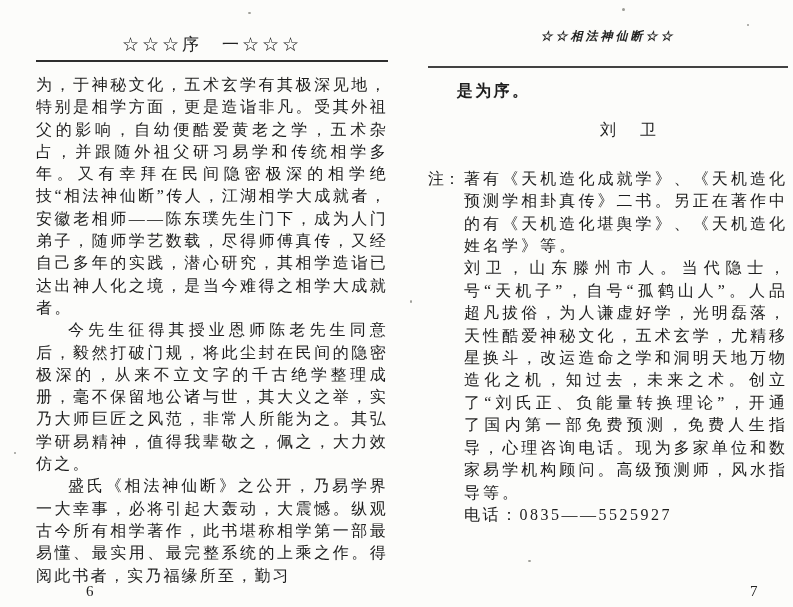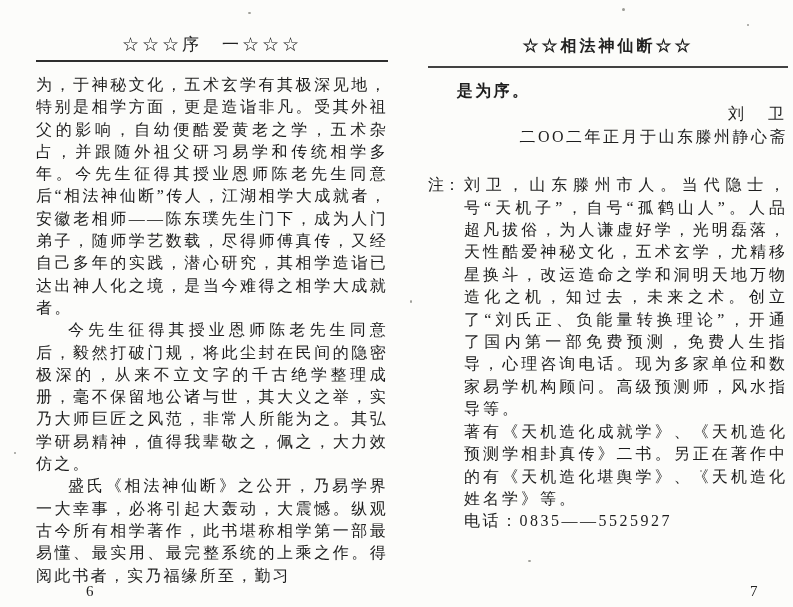--- a/index.html
+++ b/index.html
@@ -15,41 +15,41 @@
   .page { position: absolute; top: 0; height: 567px; }
   .page-left  { left: 36px;  width: 352px; }
   .page-right { left: 428px; width: 360px; }
 
   .page-header {
     position: absolute; left: 0; width: 100%;
     text-align: center; font-size: 17px; letter-spacing: 3px;
     white-space: nowrap; color: #222;
   }
   .page-left  .page-header { top: 33px; }
-  .page-right .page-header { top: 36px; font-size: 16px; font-weight: bold; }
+  .page-right .page-header { top: 28px; font-size: 12px; font-style: italic; font-weight: bold; }
 
   .header-rule { position: absolute; left: 0; right: 0; background: #2e2e2e; }
   .page-left  .header-rule { top: 60px; height: 2px; }
   .page-right .header-rule { top: 66px; height: 1.5px; background: #424242; }
 
   .page-body {
     position: absolute; left: 0; right: 0;
     font-size: 16px; line-height: 22.3px;
     text-align: justify; letter-spacing: 2.2px;
   }
   .page-left  .page-body { top: 74px; }
   .page-right .page-body { top: 80px; line-height: 22.4px; letter-spacing: 2.4px; }
 
   .page-body p { margin: 0; }
   p.indent   { text-indent: 2em; }
   p.indent-s { text-indent: 1.8em; font-weight: bold; }
 
   .signature {
-    text-align: right; padding-left: 44px;
-    letter-spacing: 4px; margin-top: 1px;
+    text-align: center; padding-left: 44px;
+    letter-spacing: 4px; margin-top: 17px;
   }
   .dateline { text-align: right; letter-spacing: 2.5px; }
 
   .note { display: flex; margin-top: 26px; }
   .note-label { flex: none; width: 36px; letter-spacing: 0; }
   .note-content { flex: 1; text-align: justify; letter-spacing: 3px; }
   .note-content p { margin: 0; }
   .note-content p.phone { text-align: left; letter-spacing: 2.5px; }
 
   .page-num { position: absolute; font-size: 15px; letter-spacing: 0; color: #222; }
@@ -60,39 +60,38 @@
 </style>
 </head>
 <body>
 
 <div class="scan">
 
   <div class="page page-left">
     <div class="page-header">☆☆☆序　一☆☆☆</div>
     <div class="header-rule"></div>
     <div class="page-body">
-      <p>为，于神秘文化，五术玄学有其极深见地，特别是相学方面，更是造诣非凡。受其外祖父的影响，自幼便酷爱黄老之学，五术杂占，并跟随外祖父研习易学和传统相学多年。今先生征得其授业恩师陈老先生同意后“相法神仙断”传人，江湖相学大成就者，安徽老相师——陈东璞先生门下，成为人门弟子，随师学艺数载，尽得师傅真传，又经自己多年的实践，潜心研究，其相学造诣已达出神人化之境，是当今难得之相学大成就者。</p>
+      <p>为，于神秘文化，五术玄学有其极深见地，特别是相学方面，更是造诣非凡。受其外祖父的影响，自幼便酷爱黄老之学，五术杂占，并跟随外祖父研习易学和传统相学多年。又有幸拜在民间隐密极深的相学绝技“相法神仙断”传人，江湖相学大成就者，安徽老相师——陈东璞先生门下，成为人门弟子，随师学艺数载，尽得师傅真传，又经自己多年的实践，潜心研究，其相学造诣已达出神人化之境，是当今难得之相学大成就者。</p>
       <p class="indent">今先生征得其授业恩师陈老先生同意后，毅然打破门规，将此尘封在民间的隐密极深的，从来不立文字的千古绝学整理成册，毫不保留地公诸与世，其大义之举，实乃大师巨匠之风范，非常人所能为之。其弘学研易精神，值得我辈敬之，佩之，大力效仿之。</p>
       <p class="indent">盛氏《相法神仙断》之公开，乃易学界一大幸事，必将引起大轰动，大震憾。纵观古今所有相学著作，此书堪称相学第一部最易懂、最实用、最完整系统的上乘之作。得阅此书者，实乃福缘所至，勤习</p>
     </div>
     <div class="page-num page-num-left">6</div>
   </div>
 
   <div class="page page-right">
     <div class="page-header">☆☆相法神仙断☆☆</div>
     <div class="header-rule"></div>
     <div class="page-body">
       <p class="indent-s">是为序。</p>
       <div class="signature">刘　卫</div>
-      <div class="dateline">二OO二年正月于山东滕州静心斋</div>
       <div class="note">
         <span class="note-label">注：</span>
         <div class="note-content">
+          <p>著有《天机造化成就学》、《天机造化预测学相卦真传》二书。另正在著作中的有《天机造化堪舆学》、《天机造化姓名学》等。</p>
           <p>刘卫，山东滕州市人。当代隐士，号“天机子”，自号“孤鹤山人”。人品超凡拔俗，为人谦虚好学，光明磊落，天性酷爱神秘文化，五术玄学，尤精移星换斗，改运造命之学和洞明天地万物造化之机，知过去，未来之术。创立了“刘氏正、负能量转换理论”，开通了国内第一部免费预测，免费人生指导，心理咨询电话。现为多家单位和数家易学机构顾问。高级预测师，风水指导等。</p>
-          <p>著有《天机造化成就学》、《天机造化预测学相卦真传》二书。另正在著作中的有《天机造化堪舆学》、《天机造化姓名学》等。</p>
           <p class="phone">电话：0835——5525927</p>
         </div>
       </div>
     </div>
     <div class="page-num page-num-right">7</div>
   </div>
 
   <i class="speck" style="left:248px; top:12px;  width:3px; height:2px;"></i>
   <i class="speck" style="left:622px; top:8px;   width:3px; height:3px;"></i>
   <i class="speck" style="left:747px; top:24px;  width:2px; height:2px;"></i>

